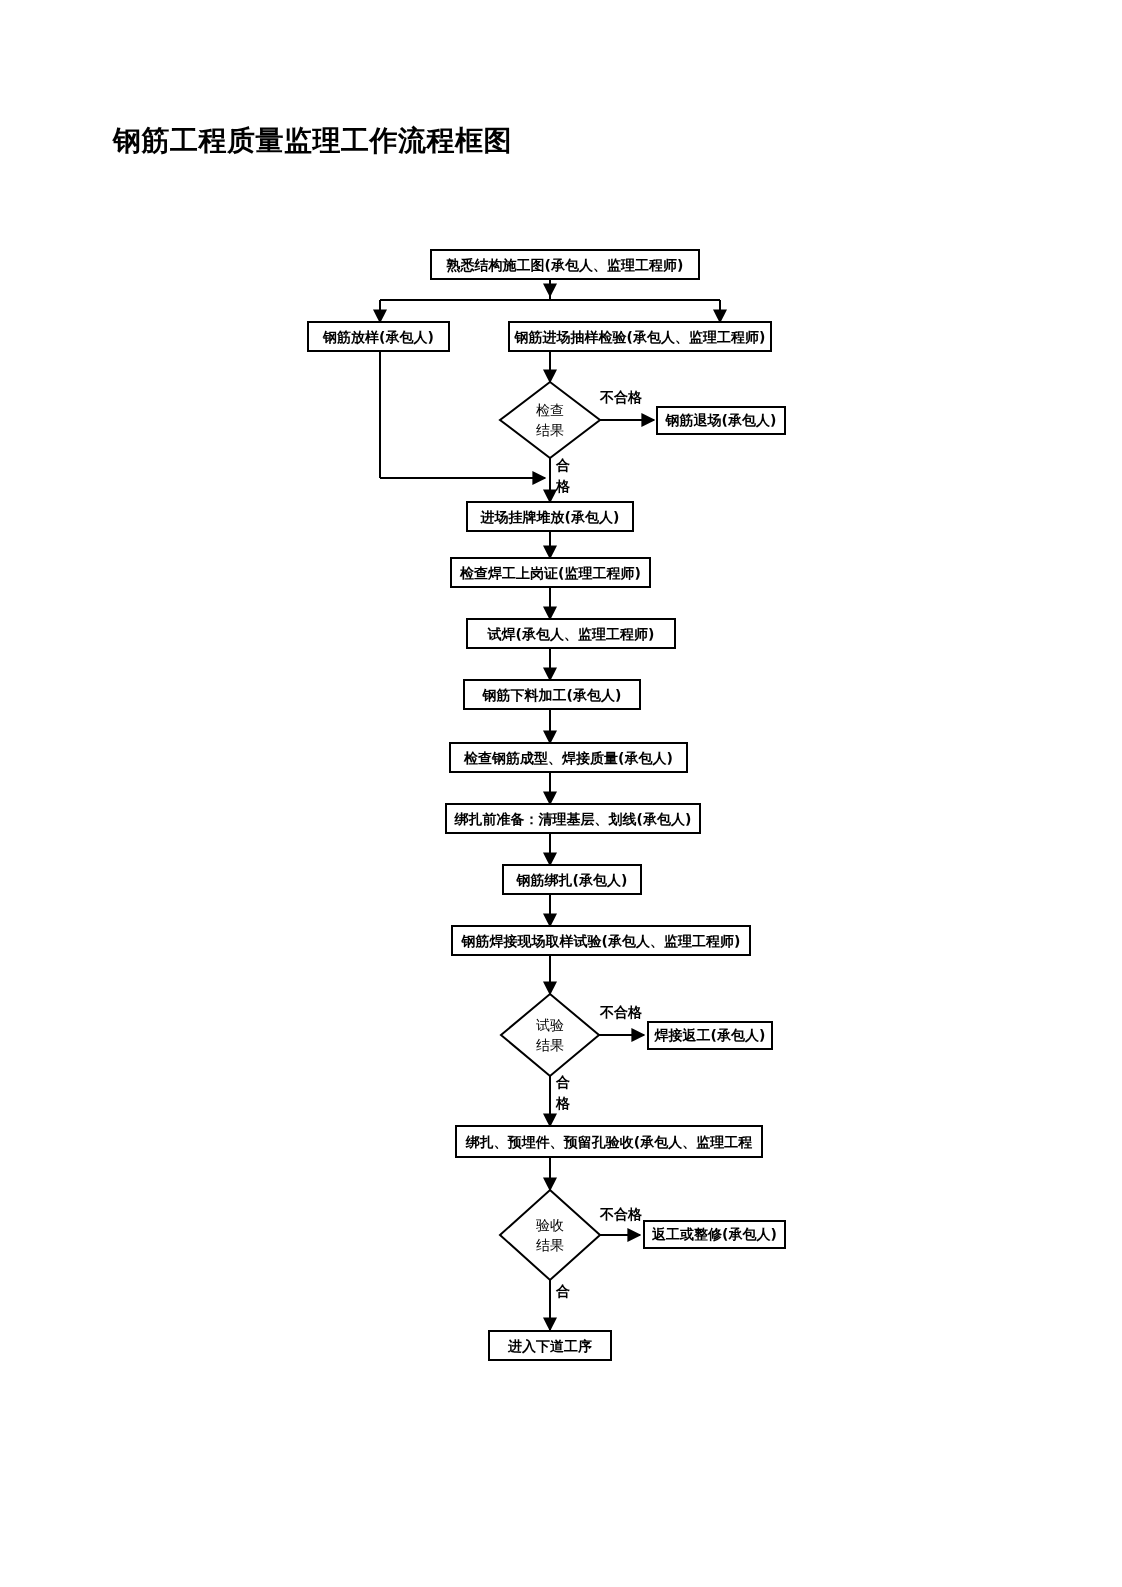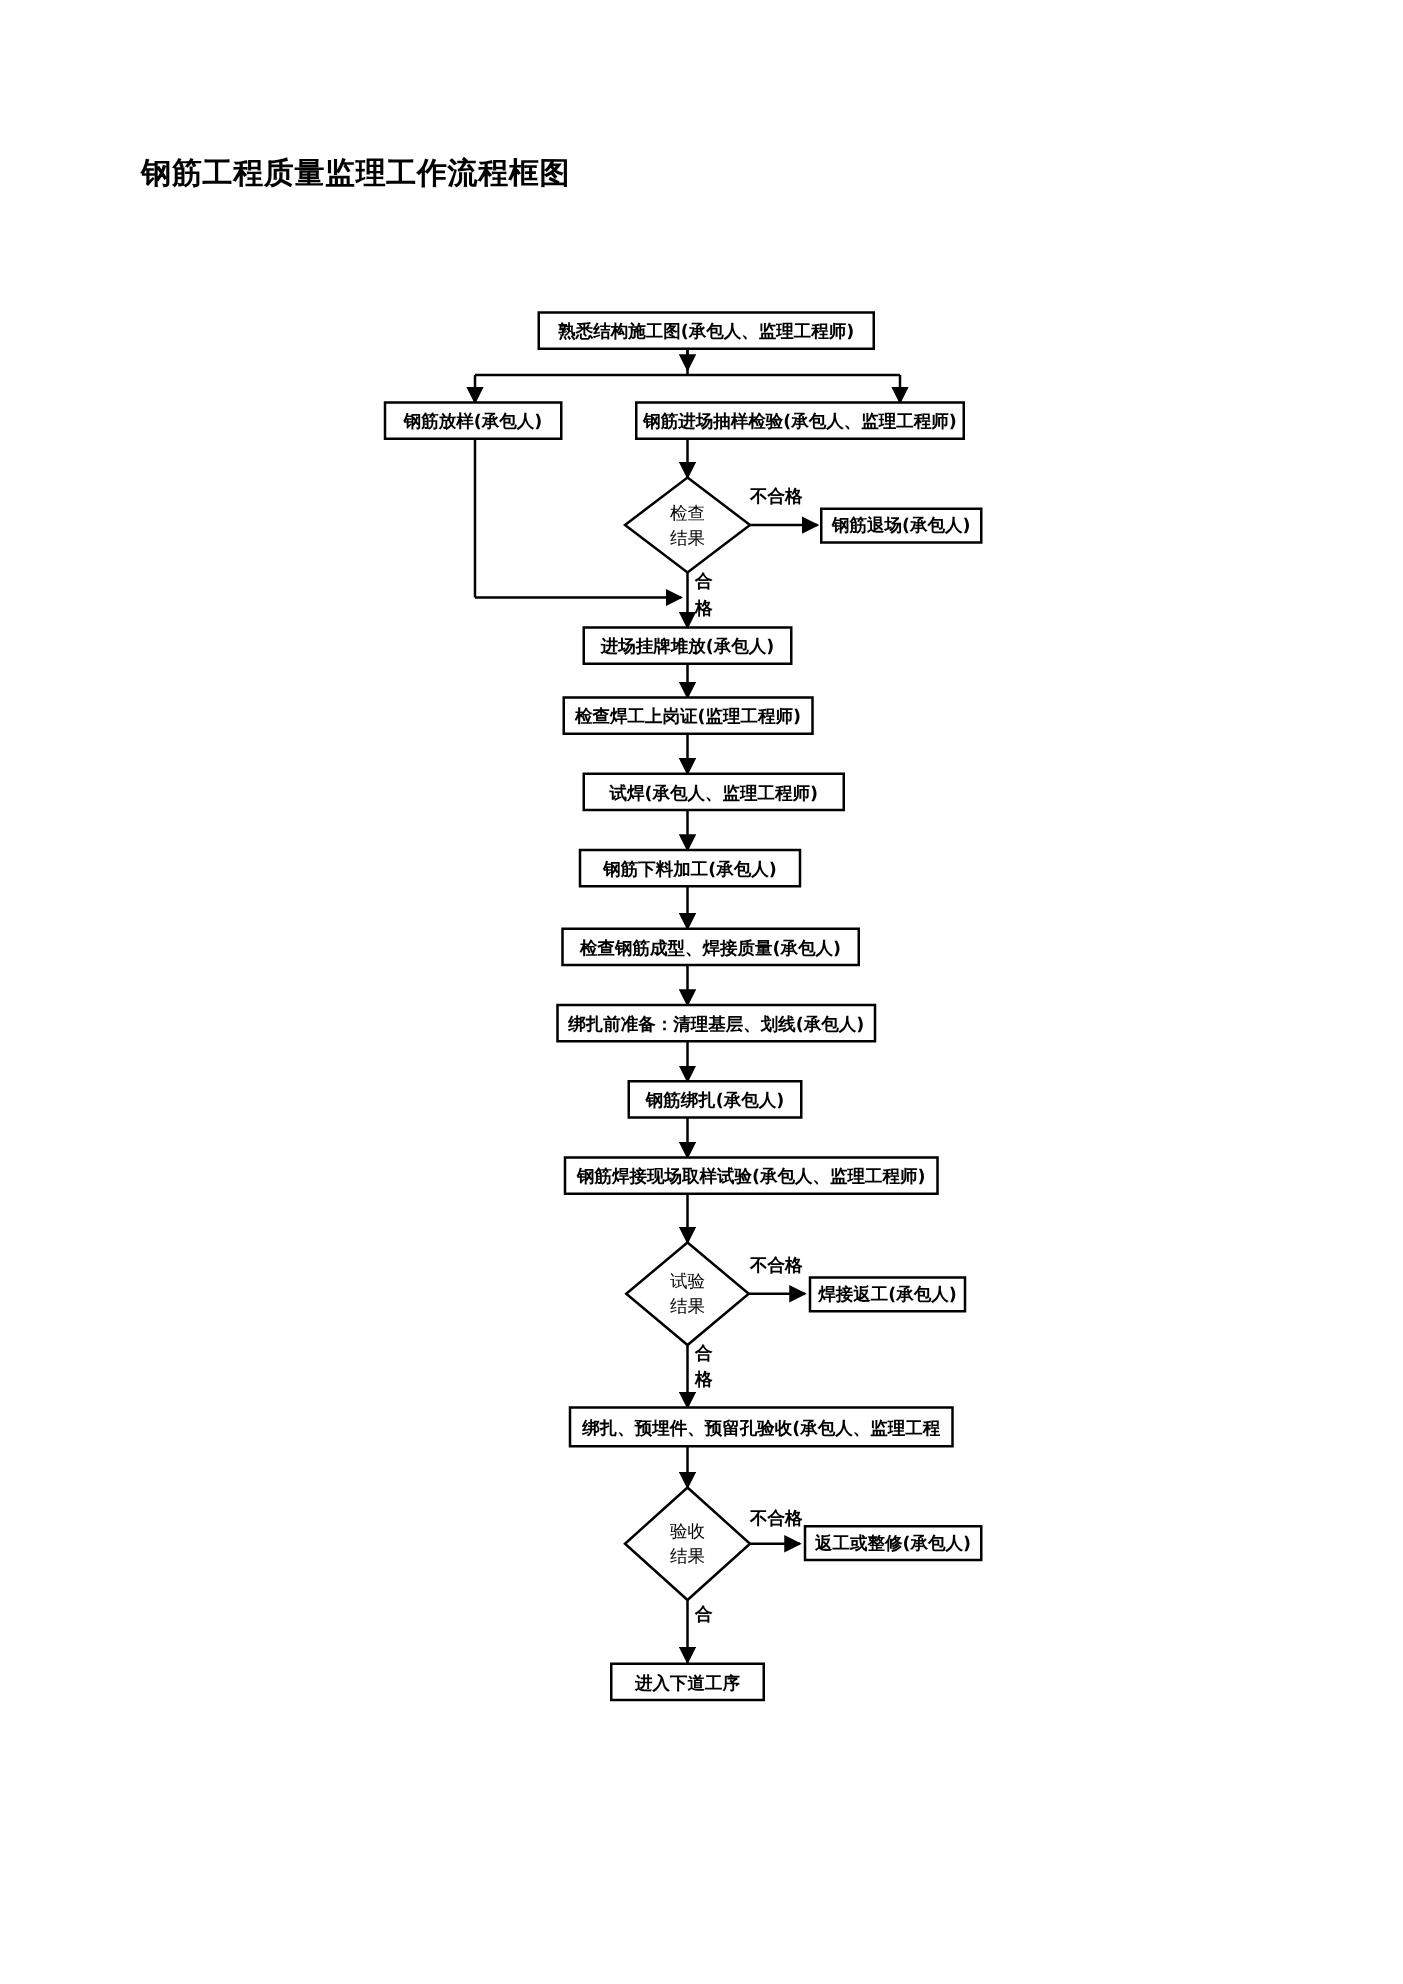--- a/index.html
+++ b/index.html
@@ -11,21 +11,21 @@
     width: 1122px;
     height: 1587px;
     position: relative;
     font-family: "DejaVu Sans", "Liberation Sans", sans-serif;
     overflow: hidden;
   }
   #page-title {
     position: absolute;
     left: 113px;
     top: 122px;
-    font-size: 24px;
+    font-size: 28px;
     font-weight: bold;
     color: #000000;
     letter-spacing: 0.5px;
     white-space: nowrap;
   }
   #flow-canvas {
     position: absolute;
     left: 0;
     top: 0;
     width: 1122px;

